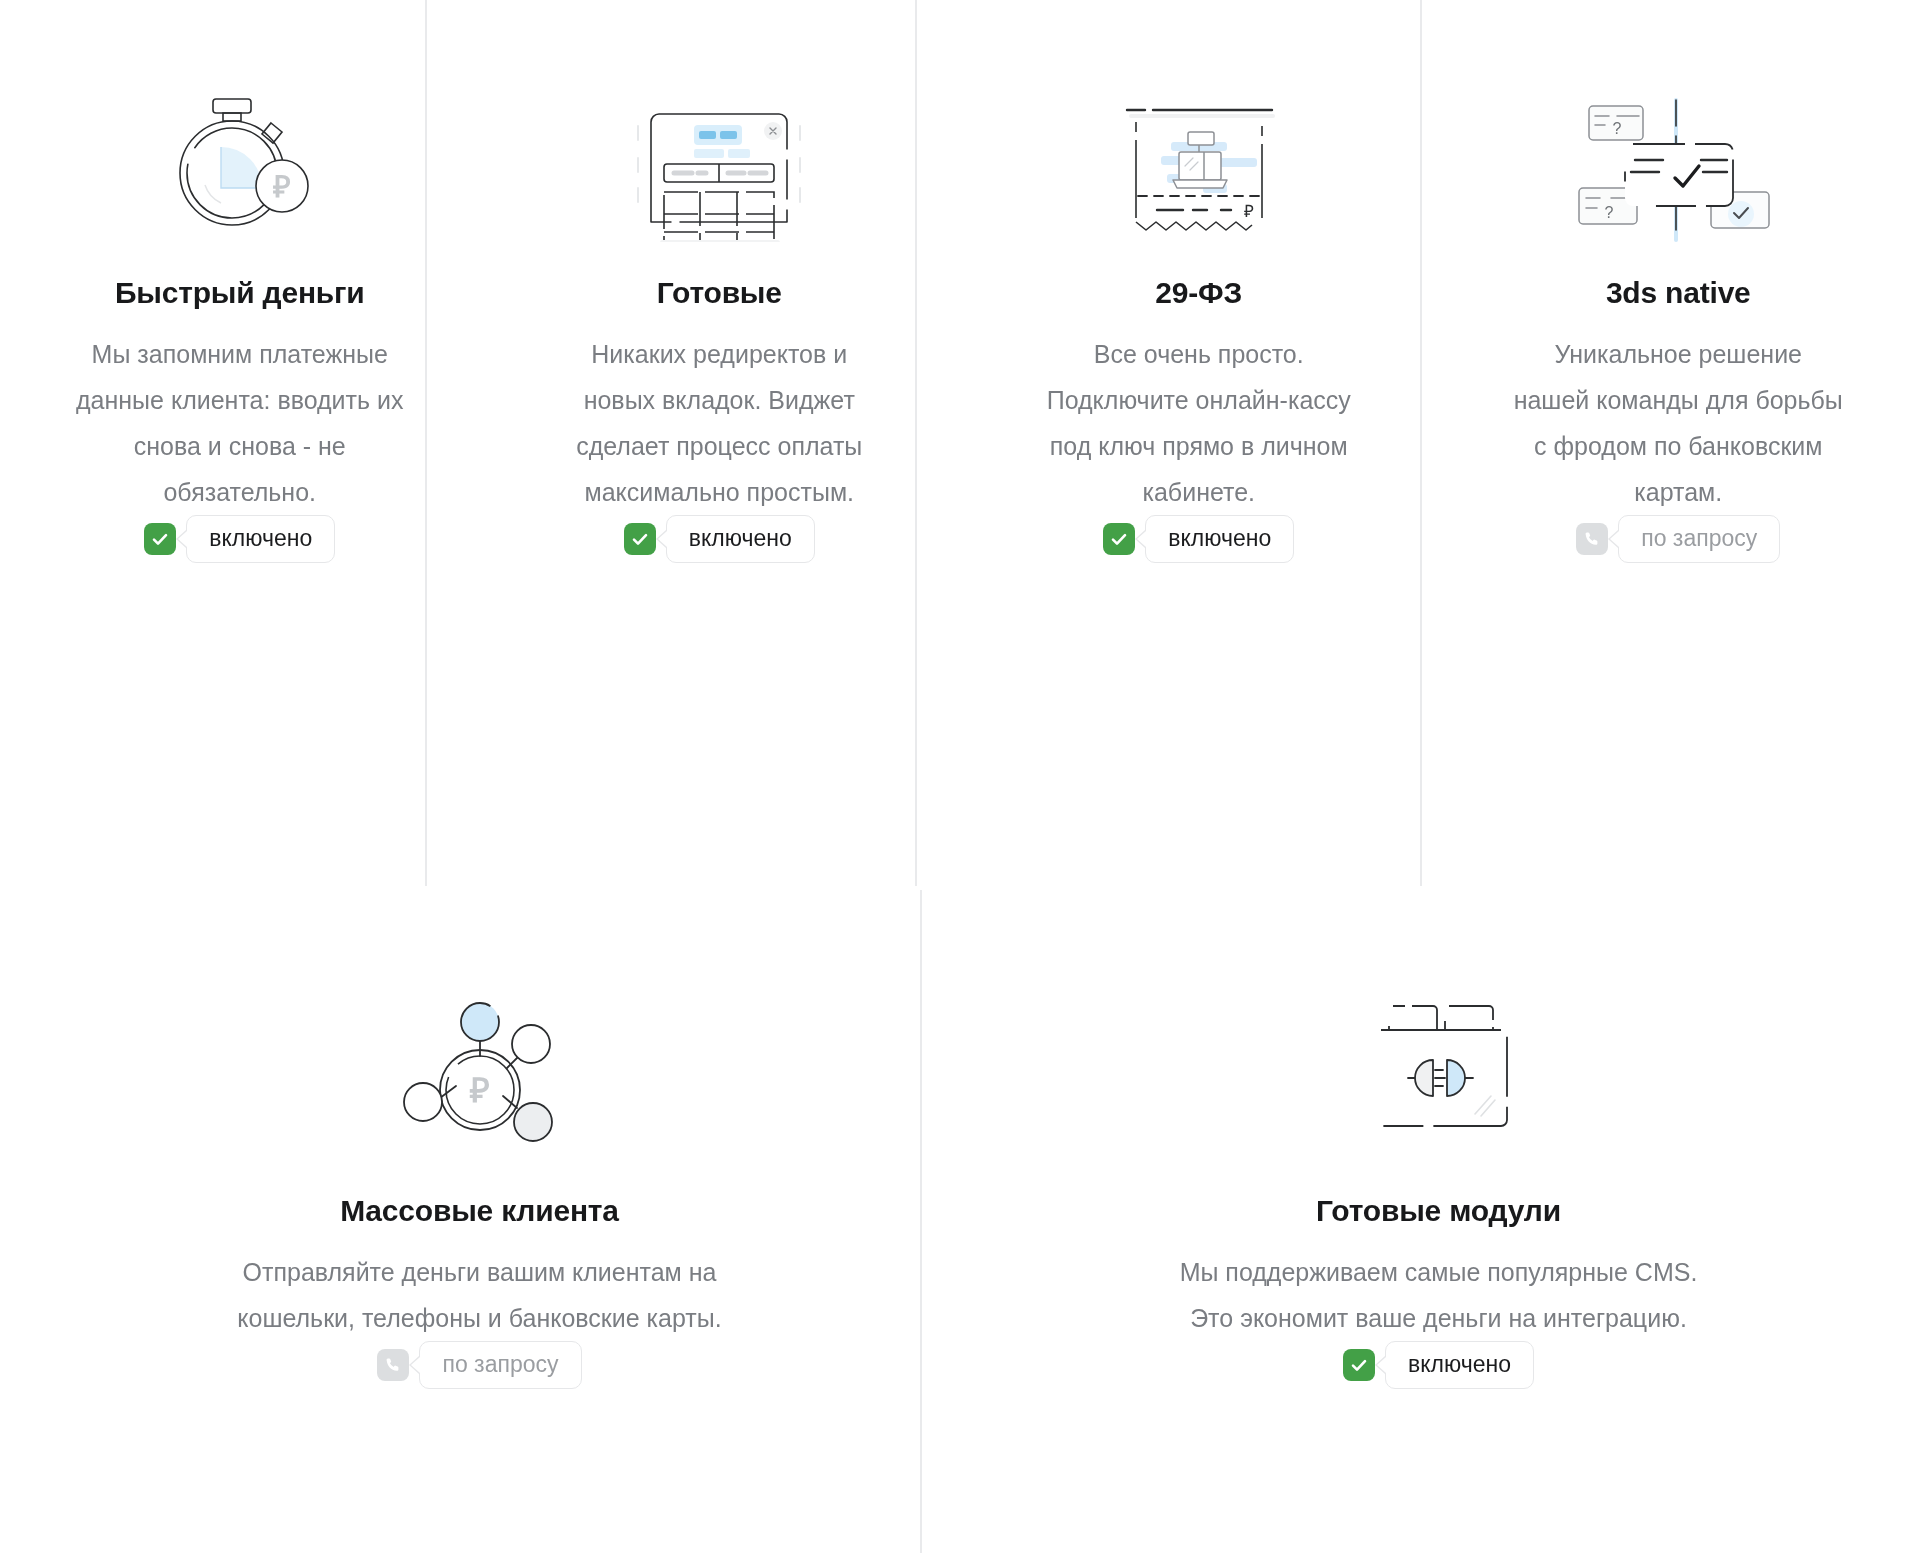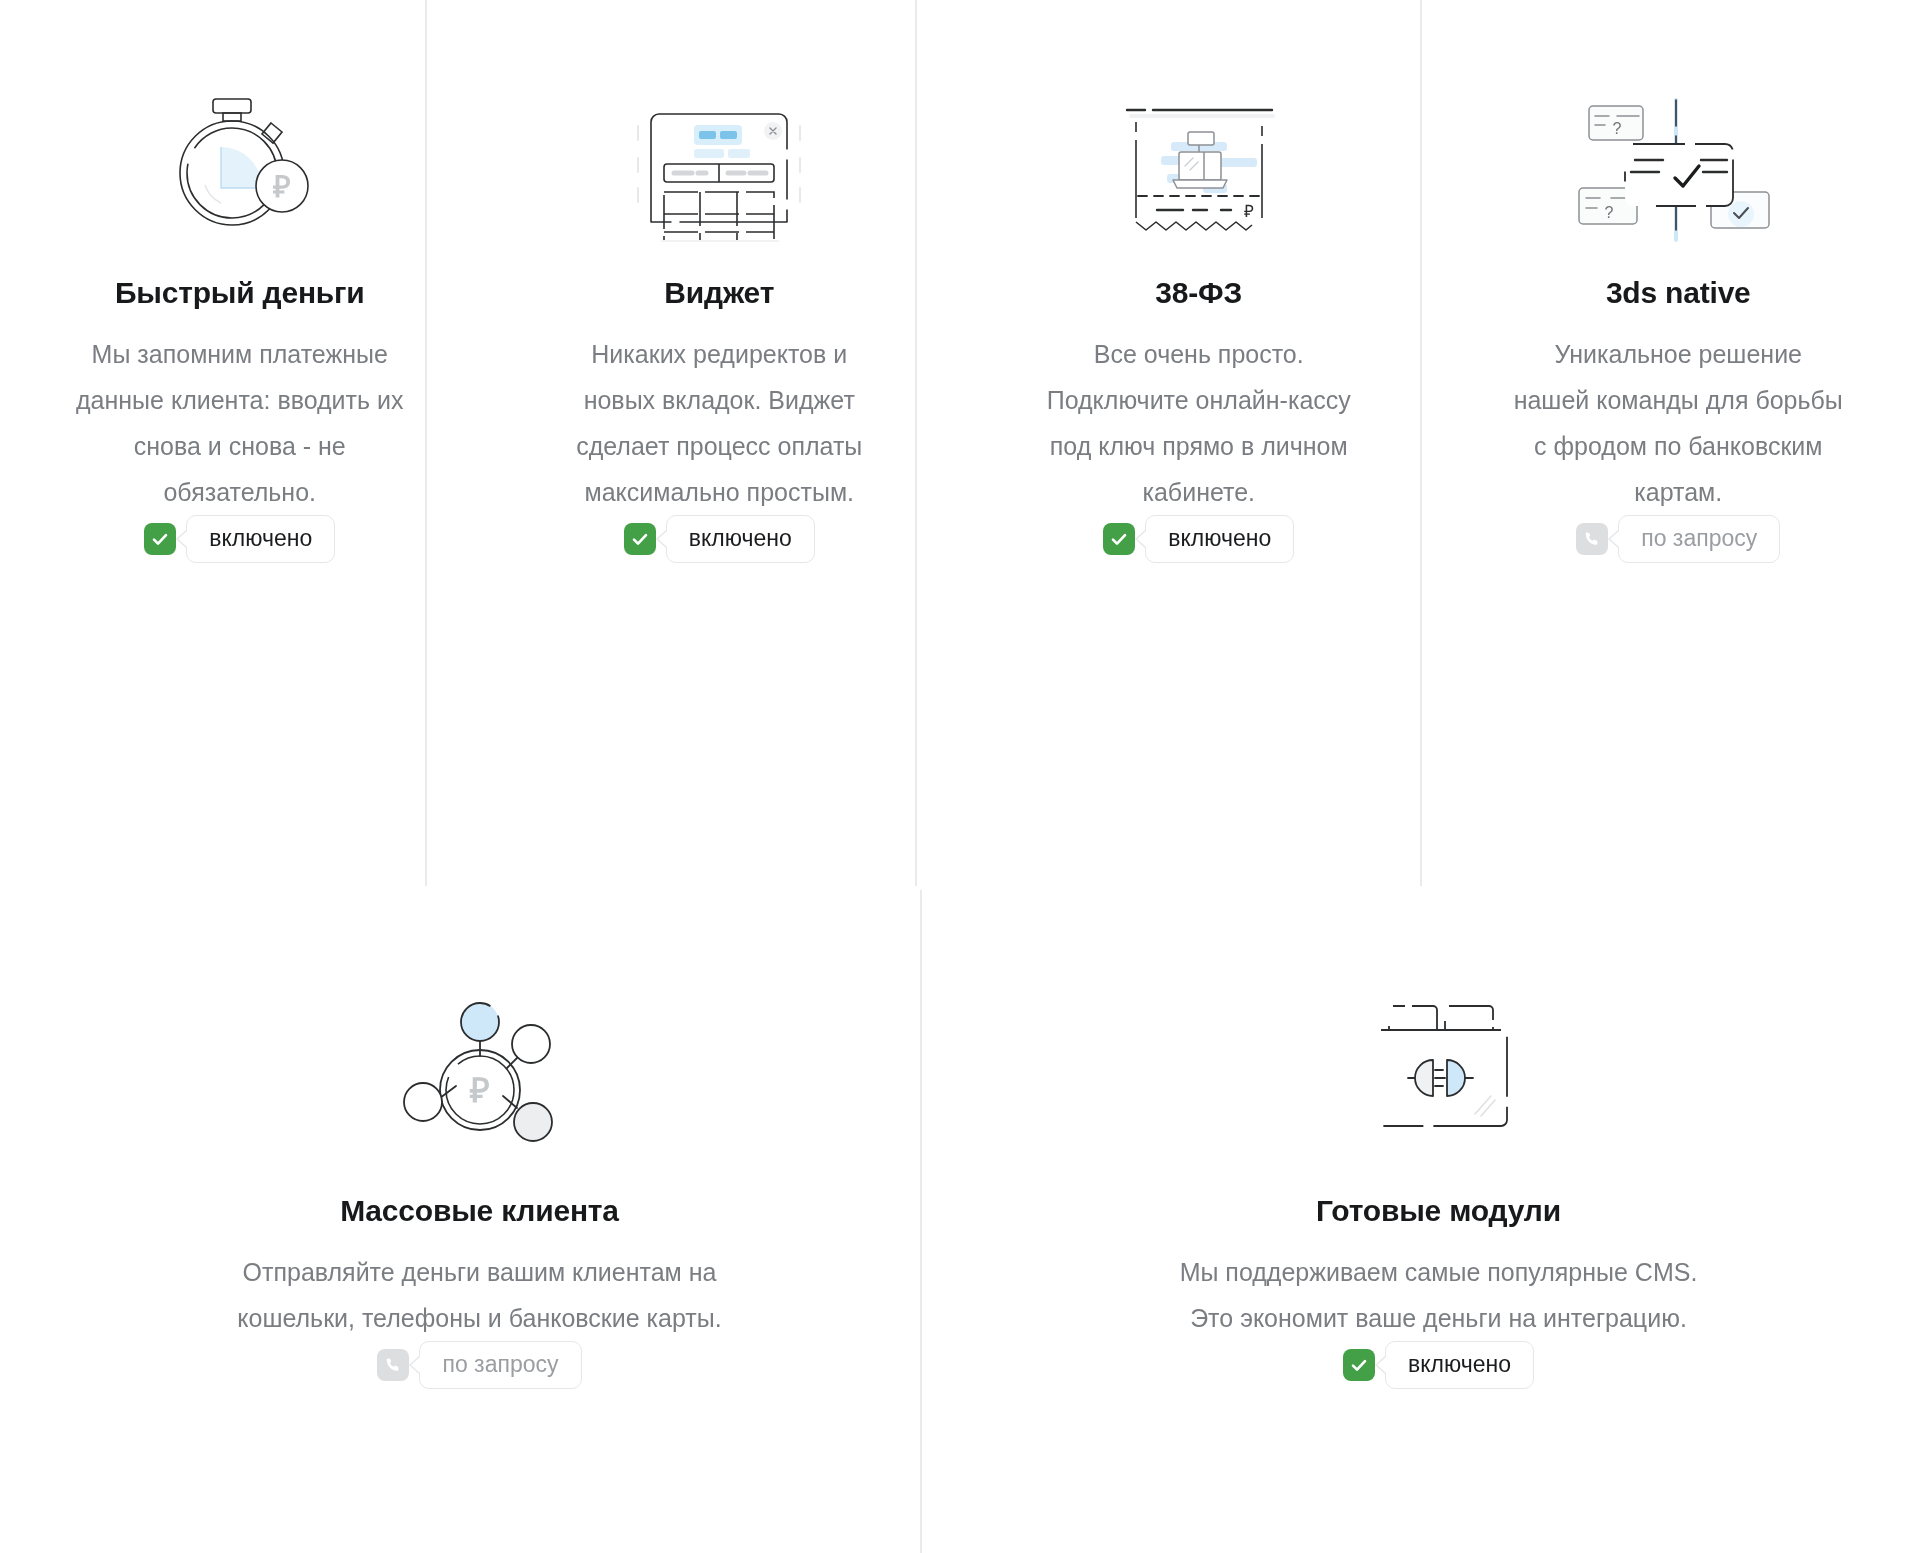--- a/index.html
+++ b/index.html
@@ -205,21 +205,21 @@
             <path d="M50 81h18M74 81h8M104 81h16M126 81h16"></path>
           </g>
           <g fill="none" stroke="#2b2d2f" stroke-width="1.6" stroke-dasharray="34 7">
             <rect x="40" y="100" width="110" height="52"></rect>
             <path d="M76 100v52M113 100v52M40 122h110M40 140h110"></path>
           </g>
           <rect x="36" y="148" width="120" height="5" rx="2.5" fill="#f2f3f4"></rect>
           <path d="M30 155h130" stroke="#2b2d2f" stroke-width="1.6" stroke-linecap="round"></path>
         </svg>
       </div>
-      <h3 class="card-title">Виджет</h3>
+      <h3 class="card-title">Готовые</h3>
       <p class="card-desc">Никаких редиректов и новых вкладок. Виджет сделает процесс оплаты максимально простым.</p>
       <div class="badge-wrap">
         <span class="badge-icon green">
           <svg width="20" height="20" viewBox="0 0 20 20">
               <path d="M4 10.6l4 4 8-8.5" fill="none" stroke="#fff" stroke-width="2.6" stroke-linecap="round" stroke-linejoin="round"></path>
             </svg>
         </span>
         <span class="badge-bubble">включено</span>
       </div>
     </div>
@@ -250,21 +250,21 @@
             <path d="M76 74l8-8M81 78l8-8"></path>
           </g>
           <path d="M29 104h122" stroke="#2b2d2f" stroke-width="1.8" stroke-dasharray="9 7" stroke-linecap="round"></path>
           <g stroke="#2b2d2f" stroke-width="2.4" stroke-linecap="round">
             <path d="M48 118h26M84 118h14M112 118h10"></path>
           </g>
           <text x="140" y="125" font-family="'Liberation Sans',sans-serif" font-size="17" fill="#2b2d2f" text-anchor="middle">₽</text>
           <path d="M27 130l10 8 10-8 10 8 10-8 10 8 10-8 10 8 10-8 10 8 10-8 10 8 6-5" fill="none" stroke="#2b2d2f" stroke-width="1.6" stroke-linejoin="round"></path>
         </svg>
       </div>
-      <h3 class="card-title">38-ФЗ</h3>
+      <h3 class="card-title">29-ФЗ</h3>
       <p class="card-desc">Все очень просто. Подключите онлайн-кассу под ключ прямо в личном кабинете.</p>
       <div class="badge-wrap">
         <span class="badge-icon green">
           <svg width="20" height="20" viewBox="0 0 20 20">
               <path d="M4 10.6l4 4 8-8.5" fill="none" stroke="#fff" stroke-width="2.6" stroke-linecap="round" stroke-linejoin="round"></path>
             </svg>
         </span>
         <span class="badge-bubble">включено</span>
       </div>
     </div>

